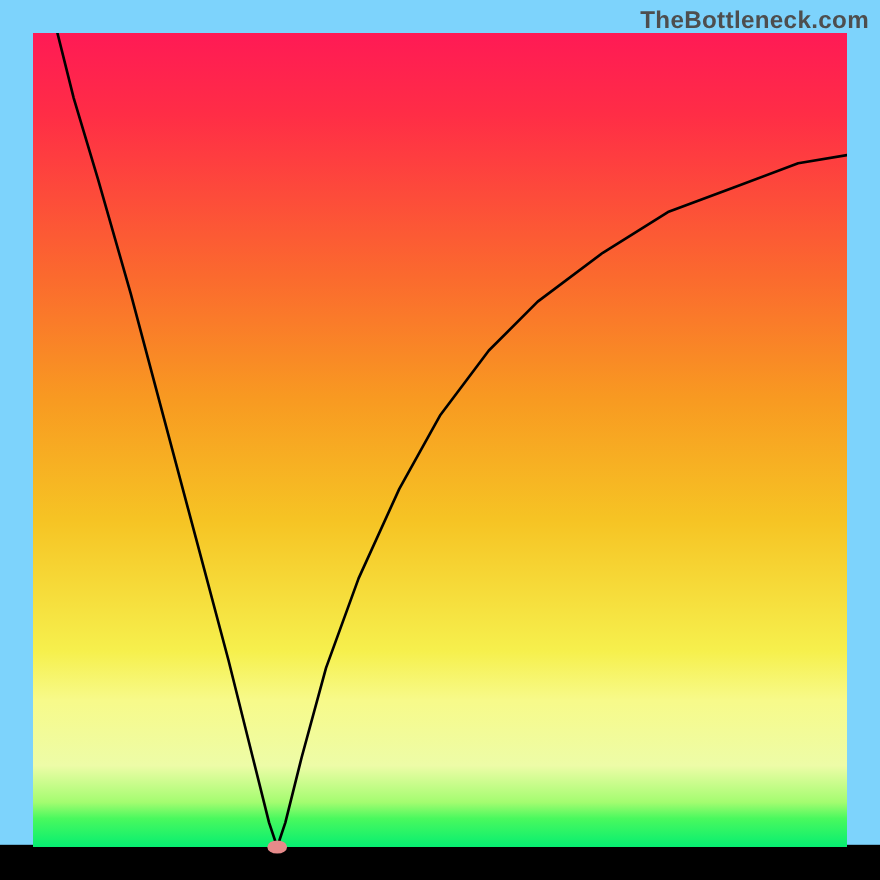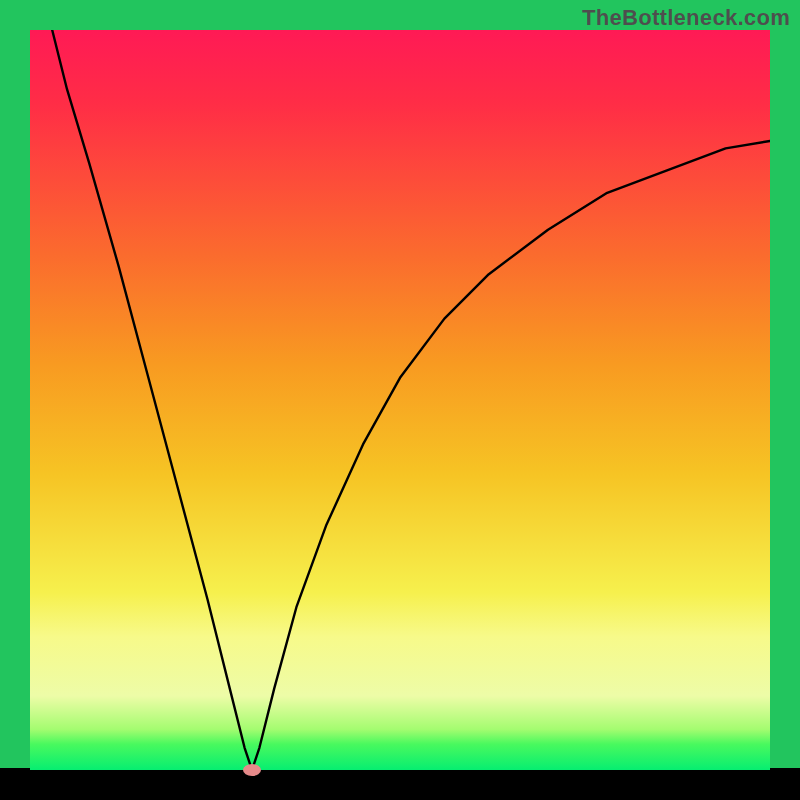--- a/index.html
+++ b/index.html
@@ -8,21 +8,21 @@
     width: 800px;
     height: 800px;
     overflow: hidden;
     background: #000000;
     font-family: Arial, Helvetica, sans-serif;
   }
   .outer {
     position: relative;
     width: 800px;
     height: 768px;
-    background: #22c55e;
+    background: #7dd3fc;
   }
   .watermark {
     position: absolute;
     top: 5px;
     right: 10px;
     color: #4e4e4e;
     font-size: 22px;
     font-weight: 600;
     letter-spacing: 0.3px;
     z-index: 5;

